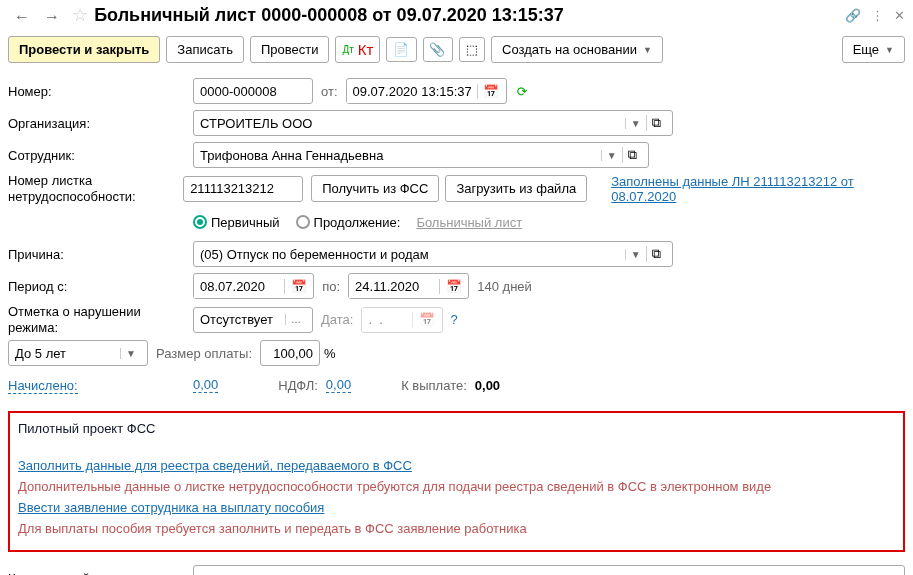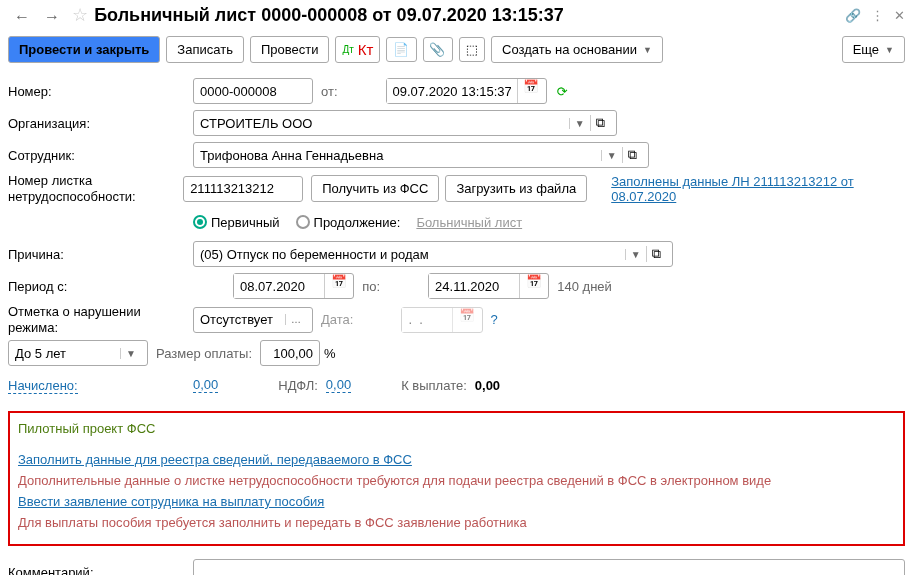--- a/index.html
+++ b/index.html
@@ -7,46 +7,46 @@
 .titlebar { display: flex; align-items: center; padding: 4px 8px; gap: 6px; }
 .titlebar .nav { display: flex; gap: 2px; }
 .titlebar .nav span { font-size: 16px; color: #666; padding: 2px 6px; cursor: pointer; }
 .titlebar .star { color: #ccc; font-size: 18px; }
 .titlebar h1 { font-size: 18px; font-weight: bold; flex: 1; }
 .titlebar .winctl { display: flex; gap: 10px; align-items: center; color: #888; }
 .titlebar .winctl span { cursor: pointer; }
 
 .toolbar { display: flex; gap: 6px; padding: 6px 8px; align-items: center; }
 .btn { border: 1px solid #aaa; border-radius: 3px; background: #fff; padding: 5px 10px; cursor: pointer; white-space: nowrap; display: inline-flex; align-items: center; gap: 4px; }
-.btn.primary { background: #3b82f6; font-weight: bold; }
+.btn.primary { background: #fef9c3; font-weight: bold; }
 .btn.icon { padding: 4px 6px; }
 .btn .dd { font-size: 9px; margin-left: 2px; color: #666; }
 .toolbar .spacer { flex: 1; }
 
 .form { padding: 4px 8px; }
 .row { display: flex; align-items: center; margin: 4px 0; min-height: 28px; }
 .label { width: 185px; padding-right: 8px; }
 .input { border: 1px solid #aaa; border-radius: 3px; padding: 4px 6px; height: 26px; background: #fff; }
 .input.combo { display: flex; align-items: center; }
 .combo .val { flex: 1; }
 .combo .caret { border-left: 1px solid #ccc; padding: 0 5px; color: #666; font-size: 10px; cursor: pointer; }
 .combo .open { border-left: 1px solid #ccc; padding: 0 5px; cursor: pointer; }
-.dateinp { display: inline-flex; border: 1px solid #aaa; border-radius: 3px; height: 26px; background: #fff; margin-left: 40px; }
+.dateinp { display: inline-flex; align-items: center; border: 1px solid #aaa; border-radius: 3px; height: 26px; background: #fff; }
 .dateinp input { border: none; padding: 4px 6px; width: 130px; outline: none; }
 .dateinp .cal { border-left: 1px solid #ccc; padding: 0 6px; color: #666; cursor: pointer; }
 .small { color: #666; margin: 0 8px; }
 .link { color: #1a6fb0; text-decoration: underline; cursor: pointer; }
 .link.dotted { border-bottom: 1px dashed #1a6fb0; text-decoration: none; }
 .radio { display: inline-flex; align-items: center; gap: 4px; margin-right: 16px; }
 .radio .dot { width: 14px; height: 14px; border: 2px solid #999; border-radius: 50%; display: inline-flex; align-items: center; justify-content: center; }
 .radio.checked .dot { border-color: #0a8; }
 .radio.checked .dot::after { content: ''; width: 6px; height: 6px; background: #0a8; border-radius: 50%; }
 .disabled { color: #999; }
 .redbox { border: 2px solid #d00; padding: 8px; margin: 4px 8px; }
-.redbox .title { color: #4d7c0f; margin-bottom: 16px; }
+.redbox .title { color: #0f172a; margin-bottom: 22px; }
 .redbox .note { color: #b55; margin: 6px 0; }
 .compact input { width: 90px; }
 .txtval { padding: 0 4px; }
 </style>
 </head>
 <body>
 
 <div class="titlebar">
   <div class="nav">
     <span>←</span>
@@ -90,21 +90,21 @@
     <span class="small">от:</span>
     <div class="dateinp">
       <input value="09.07.2020 13:15:37" style="">
       <span class="cal">📅</span>
     </div>
     <span style="margin-left:10px;color:#0a0;cursor:pointer">⟳</span>
   </div>
 
   <div class="row">
     <div class="label">Организация:</div>
-    <div class="input combo" style="width:424px">
+    <div class="input combo" style="width:480px">
       <span class="val">СТРОИТЕЛЬ ООО</span>
       <span class="caret">▼</span>
       <span class="open">⧉</span>
     </div>
   </div>
 
   <div class="row">
     <div class="label">Сотрудник:</div>
     <div class="input combo" style="width:456px">
       <span class="val">Трифонова Анна Геннадьевна</span>

